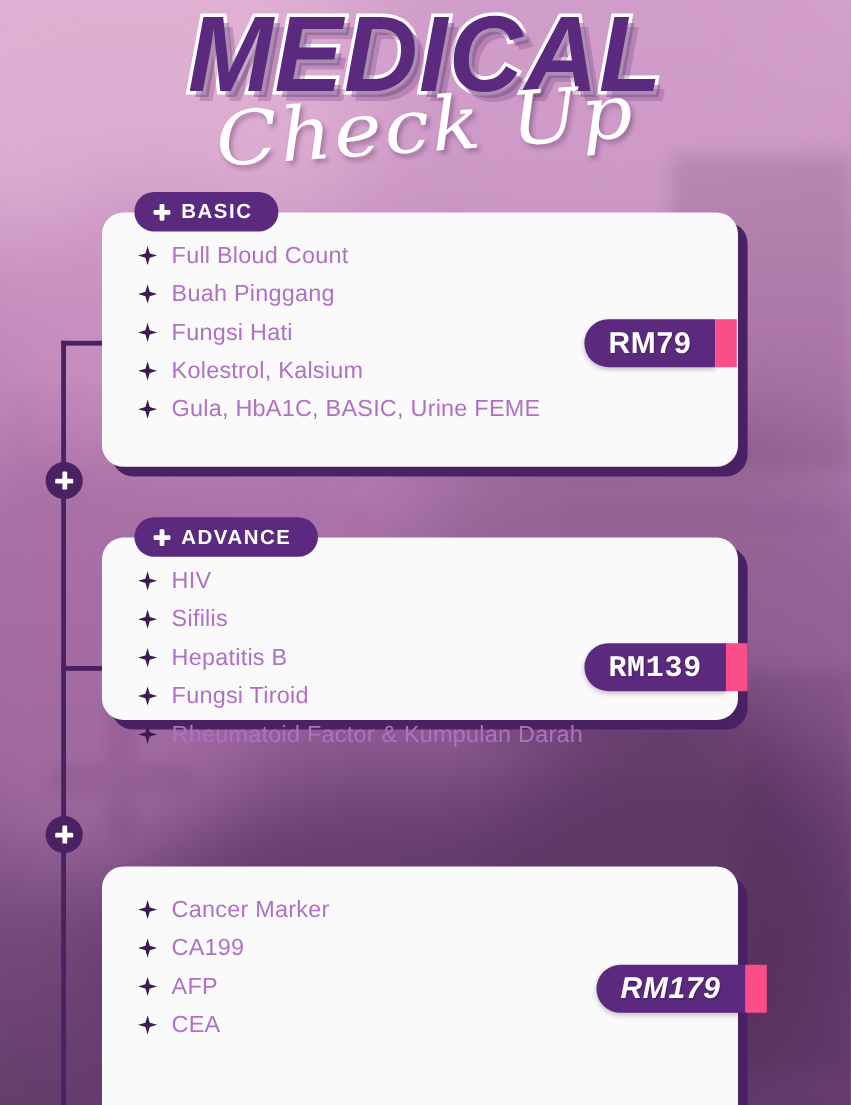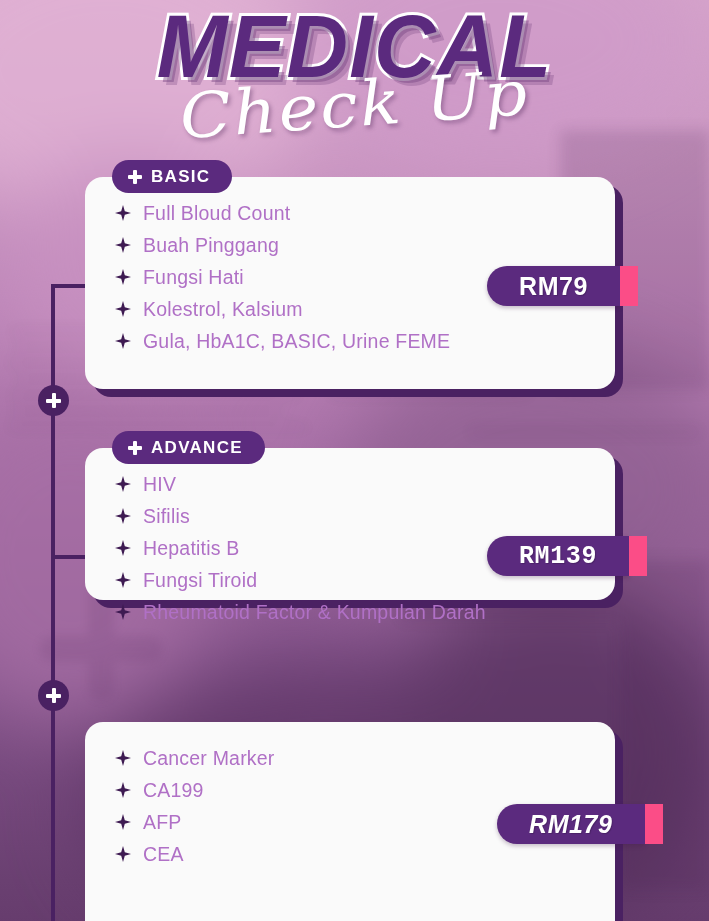--- a/index.html
+++ b/index.html
@@ -168,21 +168,21 @@
   .item-text {
     color:#b070c6; font-size:19.5px; letter-spacing:.2px; white-space:nowrap;
   }
 
   
   .price {
     position:absolute; height:40px; z-index:7;
     display:flex; align-items:center;
   }
   .price .pill {
-    height:40px; padding:0 32px;
+    height:40px; padding:0 20px;
     background:#5b2a7e;
     border-top-left-radius:20px; border-bottom-left-radius:20px;
     display:flex; align-items:center; justify-content:center;
     color:#ffffff; font-size:25px; font-weight:bold; letter-spacing:.6px;
     text-shadow:1px 1px 1px rgba(0,0,0,.18);
     box-shadow:0 2px 4px rgba(60,25,70,.28);
   }
   .price .accent {
     width:18px; height:40px; background:#fb4d87; flex:none;
   }

